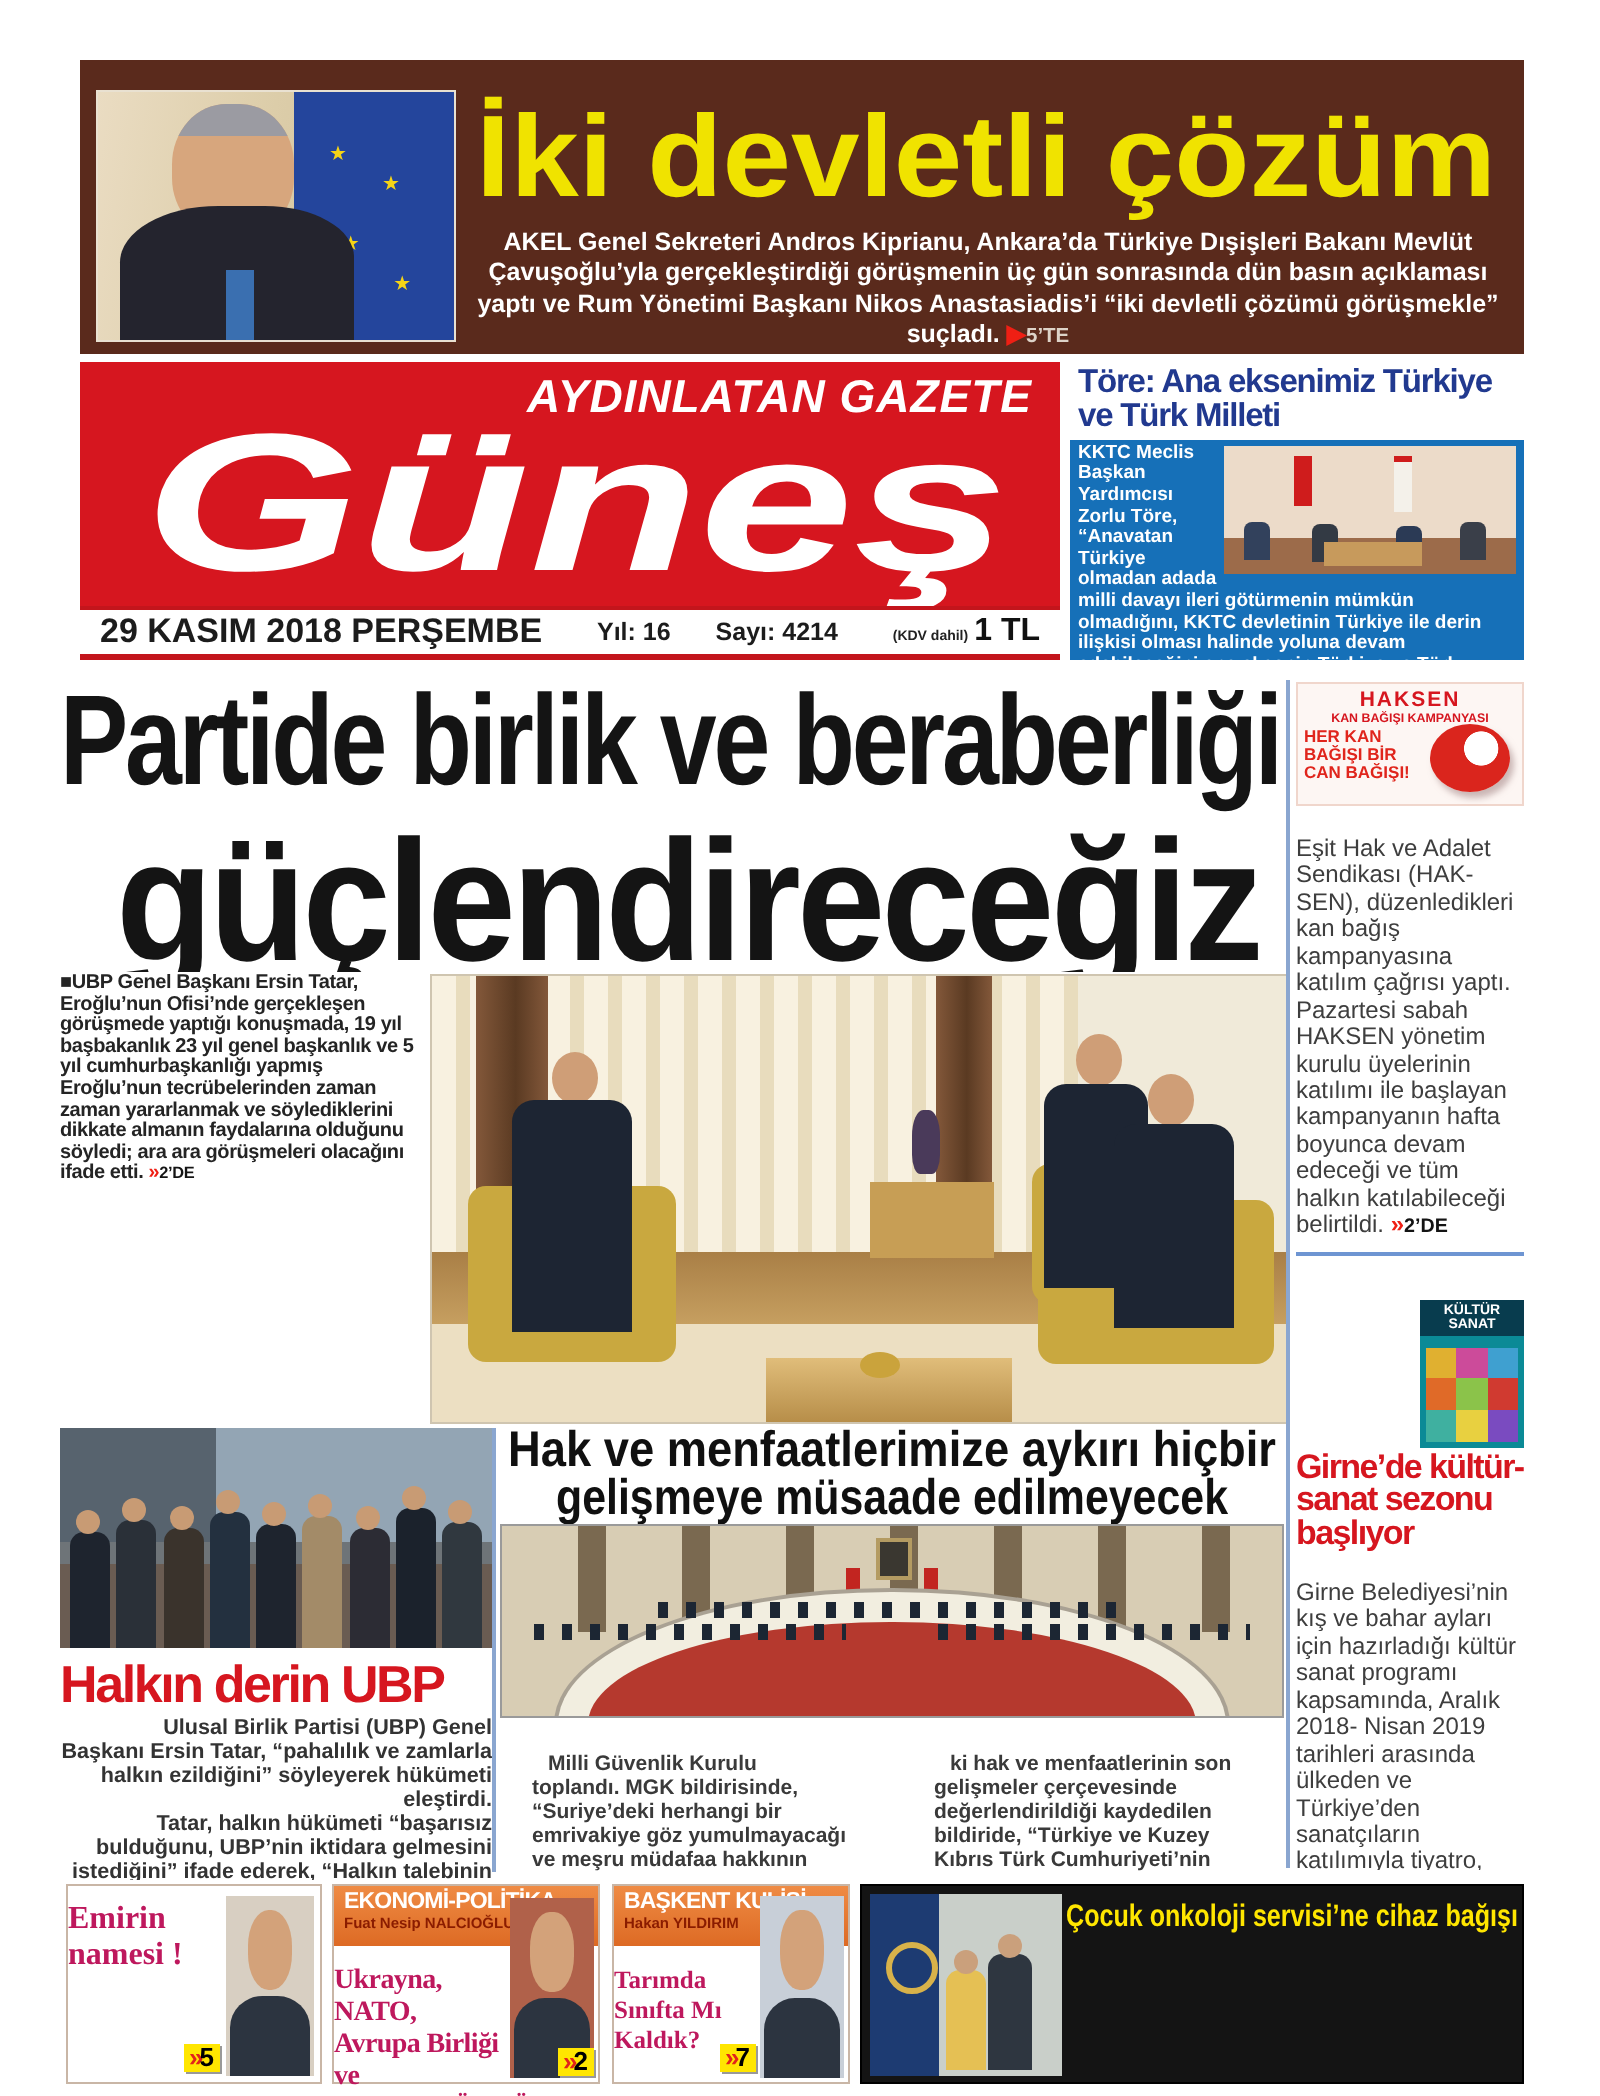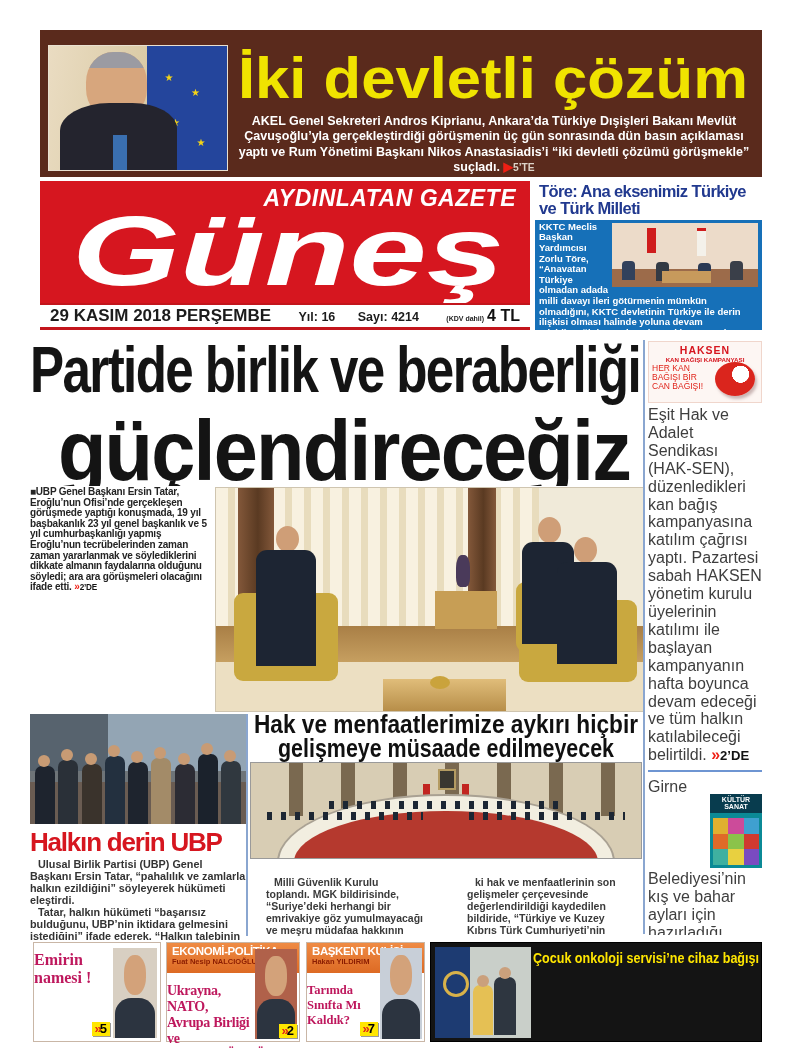--- a/index.html
+++ b/index.html
@@ -48,26 +48,26 @@
   .tr-flag2{position:absolute;left:58%;top:8%;width:9px;height:25px;background:#f4f1ea;border-top:3px solid #cf1c1c;}
   .tr-figs{position:absolute;bottom:7px;left:10px;width:13px;height:19px;background:#32415c;border-radius:4px 4px 0 0;
     box-shadow:34px 1px #333a44,76px 2px #2b3a55,108px 0 #3a3f49;}
   .tr-table{position:absolute;left:34%;bottom:4px;width:34%;height:12px;background:#c79a5c;}
 
   
 
   
   #rail{left:648px;top:338px;width:114px;height:597px;overflow:hidden;}
   .rail-title{color:#d6161f;font-weight:bold;font-size:19px;line-height:.97;letter-spacing:-.8px;margin:0 0 3px;}
-  .rail-body{font-size:16px;color:#3e3e3e;line-height:1.12;margin:3px 0 0;}
+  .rail-body{font-size:12px;color:#3e3e3e;line-height:1.12;margin:15px 0 0;}
   .divider{border-top:2px solid #6e95d2;margin:6px 0;}
   #haksen{position:relative;width:112px;height:60px;background:#fdf6f3;border:1px solid #f0d6cc;margin:3px 0;}
   #haksen .org{color:#d6161f;font-weight:bold;font-size:10.5px;text-align:center;letter-spacing:1px;margin-top:2px;}
   #haksen .camp{color:#d6161f;font-weight:bold;font-size:6.2px;text-align:center;}
-  #haksen .slogan{position:absolute;left:3px;top:22px;width:58px;color:#e0251c;font-weight:normal;
+  #haksen .slogan{position:absolute;left:3px;top:22px;width:58px;color:#e0251c;font-weight:bold;
     font-size:8.5px;line-height:1.05;}
   .blood-drop{position:absolute;right:6px;bottom:6px;width:40px;height:34px;border-radius:50%;
     background:radial-gradient(circle at 64% 36%,#ffffff 0 25%,#da251d 26% 100%);
     box-shadow:2px 3px 3px rgba(160,130,130,.55);}
   #girne-poster{float:right;width:52px;height:74px;margin:16px 0 2px 3px;background:#0b8a96;position:relative;overflow:hidden;}
   #girne-poster .ph-head{background:#083c4e;color:#fff;font-weight:bold;font-size:7px;line-height:1.05;
     text-align:center;padding:2px 0;}
   .poster-grid{position:absolute;left:3px;top:24px;right:3px;bottom:3px;display:flex;flex-wrap:wrap;}
   .poster-grid i{width:33.3%;height:33.3%;display:block;}
 
@@ -94,21 +94,21 @@
   
   #group-photo{left:30px;top:714px;width:216px;height:110px;overflow:hidden;
     background:linear-gradient(180deg,#93a5b4 0 52%,#6e7478 52% 62%,#6a5c52 62% 100%);}
   .gp-bldg{position:absolute;left:0;top:0;width:36%;height:52%;background:#57636e;}
   .gp-row{position:absolute;left:0;bottom:0;width:100%;display:flex;align-items:flex-end;
     justify-content:space-between;padding:0 5px;box-sizing:border-box;}
   .fig{position:relative;width:20px;border-radius:7px 7px 0 0;}
   .fig::before{content:"";position:absolute;top:-11px;left:3px;width:12px;height:12px;border-radius:50%;background:#c89b74;}
   #halkin-title{left:30px;top:827px;width:218px;color:#d6161f;font-weight:bold;font-size:26px;letter-spacing:-1.2px;}
   #halkin-body{left:30px;top:858px;width:216px;height:82px;overflow:hidden;
-    font-size:10.8px;font-weight:bold;color:#333;line-height:1.12;}
+    font-size:10.8px;font-weight:bold;color:#333;line-height:1.12;text-align:right;}
   #halkin-body p{margin:0;text-indent:8px;}
 
   
   #mgk-photo{left:250px;top:762px;width:390px;height:95px;overflow:hidden;background:#d8cdb4;border:1px solid #9a9a9a;}
   .mg-doors{position:absolute;left:0;top:0;width:100%;height:56%;
     background:repeating-linear-gradient(90deg,#d8cdb4 0 38px,#7a6950 38px 52px);}
   .mg-portrait{position:absolute;left:48%;top:6%;width:14px;height:17px;background:#3a3730;border:2px solid #b49b62;}
   .mg-flag{position:absolute;top:22%;width:7px;height:17px;background:#c22520;}
   .mg-table{position:absolute;left:11%;bottom:-58%;width:78%;height:108%;border-radius:50%;
     background:#b5392e;box-shadow:0 0 0 15px #f2eee0,0 0 0 17px #a9a193;}
@@ -182,21 +182,21 @@
     <svg class="abs" style="left:26px;top:14px;width:452px;height:108px">
       <text x="6" y="90" font-size="98" font-weight="bold" font-style="italic" fill="#ffffff" textLength="432" lengthAdjust="spacingAndGlyphs">Güneş</text>
     </svg>
     <div id="datestrip">
       <span class="d">29 KASIM 2018 PERŞEMBE</span>
       <span class="mid">
         <span>Yıl: 16</span>
         <span>Sayı: 4214</span>
       </span>
       <span>
-        <span class="tax">(KDV dahil)</span><span class="price">4 TL</span>
+        <span class="tax">(KDV dahil)</span><span class="price">1 TL</span>
       </span>
     </div>
   </div>
 
   <div class="abs" id="tore">
     <div id="tore-head">Töre: Ana eksenimiz Türkiye ve Türk Milleti</div>
     <div id="tore-content">
       <div id="tore-photo">
         <div class="tr-flag1"></div>
         <div class="tr-flag2"></div>
@@ -270,20 +270,21 @@
             <i style="background:#cc4b9a"></i>
             <i style="background:#3fa0d0"></i>
           <i style="background:#e06a28"></i>
             <i style="background:#8bc34a"></i>
             <i style="background:#d03a30"></i>
           <i style="background:#3fb0a0"></i>
             <i style="background:#e8d040"></i>
             <i style="background:#7a4bc0"></i>
         </div>
       </div>
+      <div class="rail-title" style="font-size:17px">Girne’de kültür-sanat sezonu başlıyor</div>
       <p class="rail-body">
         <span>Girne Belediyesi’nin kış ve bahar ayları için hazırladığı kültür sanat programı kapsamında, Aralık 2018- Nisan 2019 tarihleri arasında ülkeden ve Türkiye’den sanatçıların katılımıyla tiyatro, konser, sergi ve söyleşiler yer alacak.</span>
         <span class="ref">
           <span class="arr">»</span><span class="pg">4’TE</span>
         </span>
       </p>
     </div>
 
     <div class="divider"></div>
 

